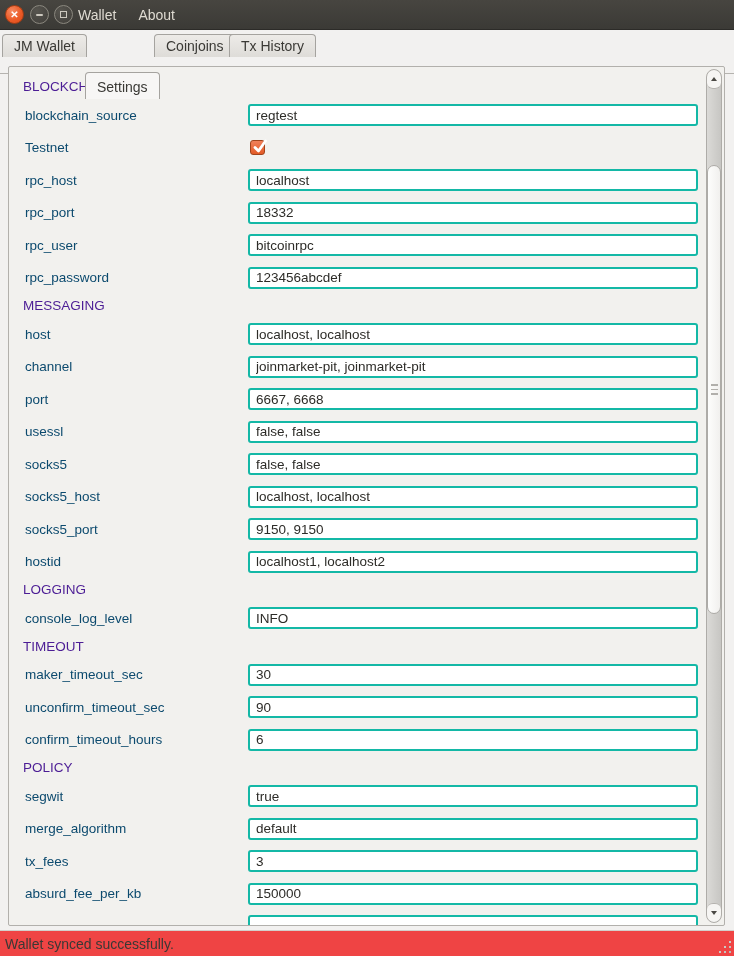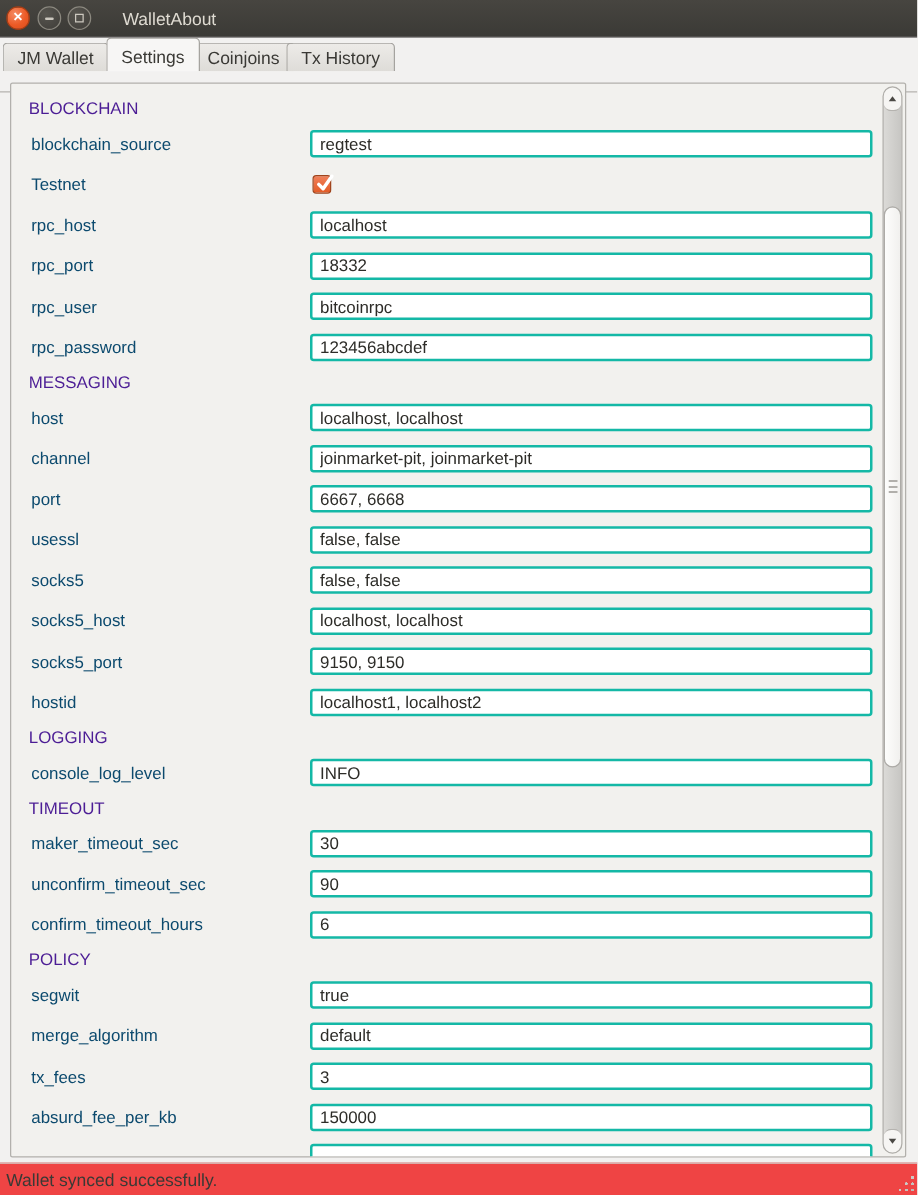--- a/index.html
+++ b/index.html
@@ -13,21 +13,21 @@
     display:flex; align-items:center; }
   .winbtn { position:absolute; top:5px; width:19px; height:19px; border-radius:50%; }
   .winbtn.close { left:5px; background:radial-gradient(circle at 35% 30%, #f58b63, #ec5a26 55%, #d94c1b);
     border:1px solid #a63d14; color:#fff; font-size:10px; line-height:17px; text-align:center; font-weight:bold; }
   .winbtn.minimize { left:30px; }
   .winbtn.maximize { left:54px; }
   .winbtn.dark { background:radial-gradient(circle at 35% 30%, #57554f, #3f3d39);
     border:1px solid #8b887f; }
   .glyph-min { position:absolute; left:5px; top:8px; width:7px; height:2px; background:#ccc8bf; border-radius:1px; }
   .glyph-max { position:absolute; left:5px; top:5px; width:7px; height:7px; border:1.5px solid #ccc8bf; }
-  .menu { display:flex; margin-left:98px; }
+  .menu { display:flex; gap:22px; margin-left:78px; }
   .menu-item { color:#dfdbd2; font-size:14px; }
 
   
   .tabbar { position:absolute; top:30px; left:0; width:734px; height:44px; }
   .tabbar::after { content:""; position:absolute; left:0; right:0; bottom:0; height:1px; background:#b5b3af; }
   .tab { position:absolute; top:4px; height:23px; padding:0 11px; line-height:22px;
     font-size:14px; color:#3a3935; background:linear-gradient(#edebe8,#dedcd8);
     border:1px solid #a5a39f; border-bottom:none; border-radius:4px 4px 0 0; z-index:1; }
   .tab.active { top:0; height:27px; line-height:28px; background:#f7f6f5; z-index:2; }
 
@@ -87,21 +87,21 @@
         <div class="glyph-max"></div>
       </div>
     <div class="menu">
         <span class="menu-item">Wallet</span>
         <span class="menu-item">About</span>
       </div>
   </div>
 
   <div class="tabbar">
       <div class="tab" style="left: 2px;">JM Wallet</div>
-      <div class="tab active" style="left: 85px;">Settings</div>
+      <div class="tab active" style="left: 85px; margin-top: 42px;">Settings</div>
       <div class="tab" style="left: 154px;">Coinjoins</div>
       <div class="tab" style="left: 229px;">Tx History</div>
     </div>
 
   <div class="panel">
     <div class="form">
         <div class="section-title">BLOCKCHAIN</div>
         <div class="row">
           <span class="lbl">blockchain_source</span>
           <input class="field" type="text" value="regtest" style="">

